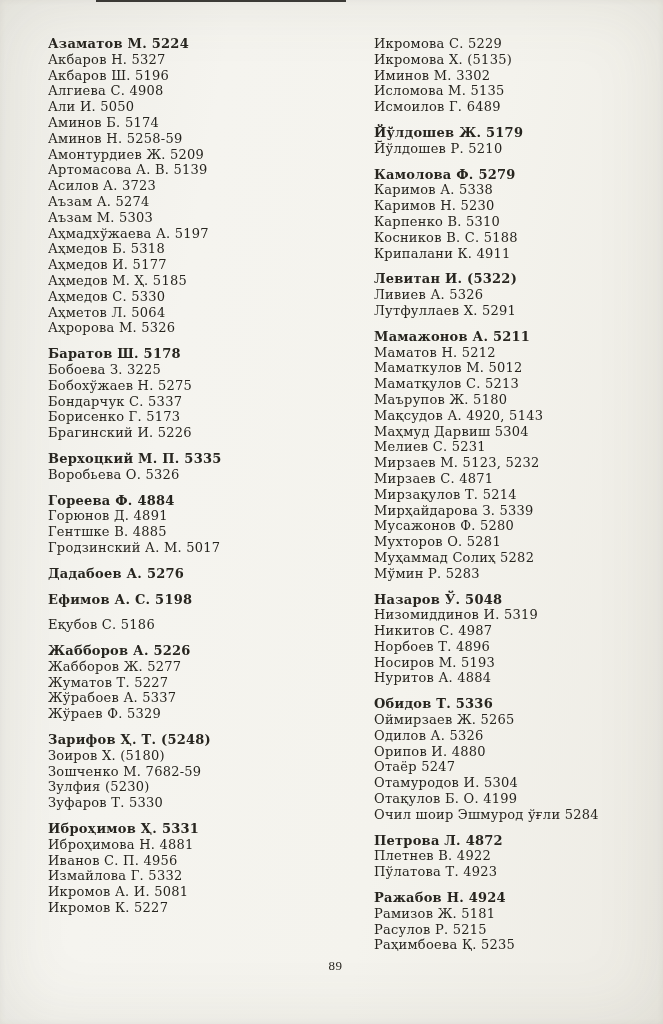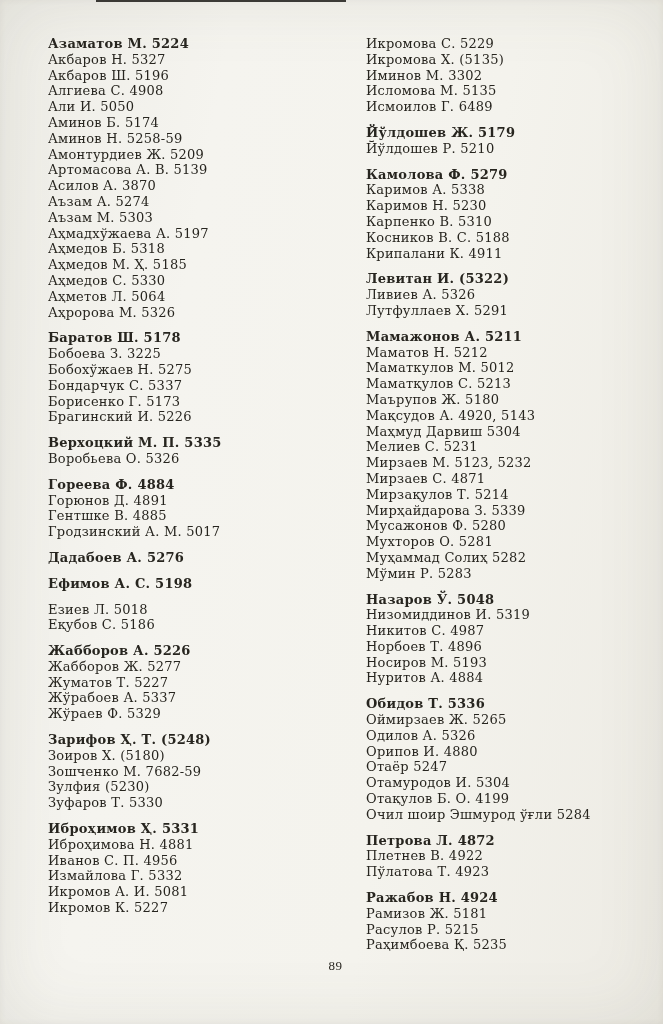--- a/index.html
+++ b/index.html
@@ -23,21 +23,21 @@
     top: 0;
     left: 96px;
     width: 250px;
     height: 2px;
     background: #1c1b18;
     opacity: 0.85;
   }
   .columns {
     display: flex;
     padding: 36px 14px 0 48px;
-    gap: 20px;
+    gap: 28px;
   }
   .column {
     width: 298px;
     flex: 0 0 298px;
   }
   .group {
     margin-bottom: 10px;
   }
   .entry {
     font-size: 13px;
@@ -70,25 +70,26 @@
         <div class="group">
           <div class="entry bold">Азаматов М. 5224</div>
           <div class="entry">Акбаров Н. 5327</div>
           <div class="entry">Акбаров Ш. 5196</div>
           <div class="entry">Алгиева С. 4908</div>
           <div class="entry">Али И. 5050</div>
           <div class="entry">Аминов Б. 5174</div>
           <div class="entry">Аминов Н. 5258-59</div>
           <div class="entry">Амонтурдиев Ж. 5209</div>
           <div class="entry">Артомасова А. В. 5139</div>
-          <div class="entry">Асилов А. 3870</div>
+          <div class="entry">Асилов А. 3723</div>
           <div class="entry">Аъзам А. 5274</div>
           <div class="entry">Аъзам М. 5303</div>
           <div class="entry">Аҳмадхўжаева А. 5197</div>
           <div class="entry">Аҳмедов Б. 5318</div>
+          <div class="entry">Аҳмедов И. 5177</div>
           <div class="entry">Аҳмедов М. Ҳ. 5185</div>
           <div class="entry">Аҳмедов С. 5330</div>
           <div class="entry">Аҳметов Л. 5064</div>
           <div class="entry">Аҳророва М. 5326</div>
         </div>
         <div class="group">
           <div class="entry bold">Баратов Ш. 5178</div>
           <div class="entry">Бобоева З. 3225</div>
           <div class="entry">Бобохўжаев Н. 5275</div>
           <div class="entry">Бондарчук С. 5337</div>
@@ -105,21 +106,20 @@
           <div class="entry">Гентшке В. 4885</div>
           <div class="entry">Гродзинский А. М. 5017</div>
         </div>
         <div class="group">
           <div class="entry bold">Дадабоев А. 5276</div>
         </div>
         <div class="group">
           <div class="entry bold">Ефимов А. С. 5198</div>
         </div>
         <div class="group">
-          <div class="entry">Езиев Л. 5018</div>
           <div class="entry">Еқубов С. 5186</div>
         </div>
         <div class="group">
           <div class="entry bold">Жабборов А. 5226</div>
           <div class="entry">Жабборов Ж. 5277</div>
           <div class="entry">Жуматов Т. 5227</div>
           <div class="entry">Жўрабоев А. 5337</div>
           <div class="entry">Жўраев Ф. 5329</div>
         </div>
         <div class="group">

